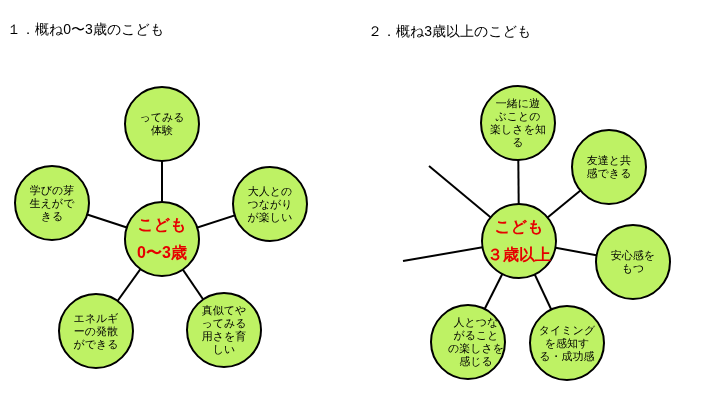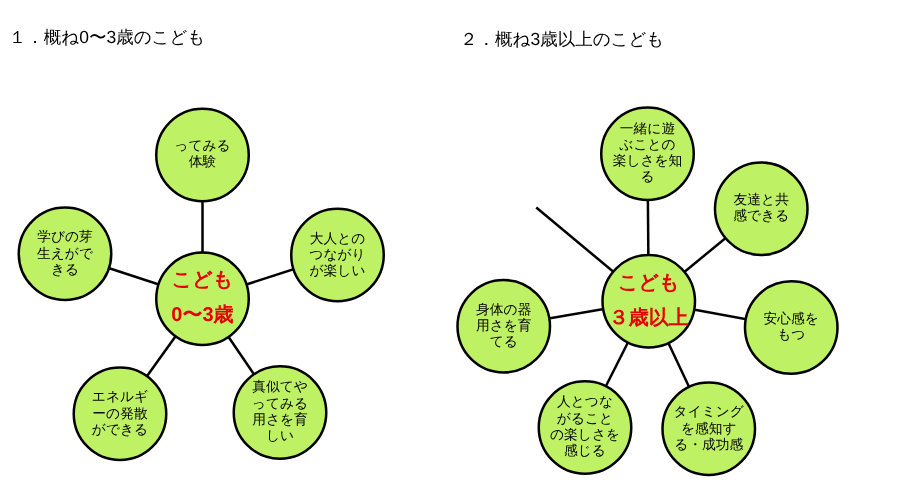--- a/index.html
+++ b/index.html
@@ -120,30 +120,25 @@
   <div class="node" style="left:480px; top:85px;">
     <span class="lbl">一緒に遊
 ぶことの
 楽しさを知
 る</span>
   </div>
   <div class="node" style="left:571px; top:129px;align-items:center;">
     <span class="lbl">友達と共
 感できる</span>
   </div>
-  <div class="node" style="left:365px; top:223px;">
-    <span class="lbl">身体の器
-用さを育
-てる</span>
-  </div>
   <div class="node" style="left:595px; top:224px;">
     <span class="lbl">安心感を
 もつ</span>
   </div>
-  <div class="node" style="left:430px; top:304px;">
+  <div class="node" style="left:430px; top:304px;justify-content:flex-end;">
     <span class="lbl">人とつな
 がること
 の楽しさを
 感じる</span>
   </div>
   <div class="node" style="left:529px; top:305px;">
     <span class="lbl">タイミング
 を感知す
 る・成功感</span>
   </div>

